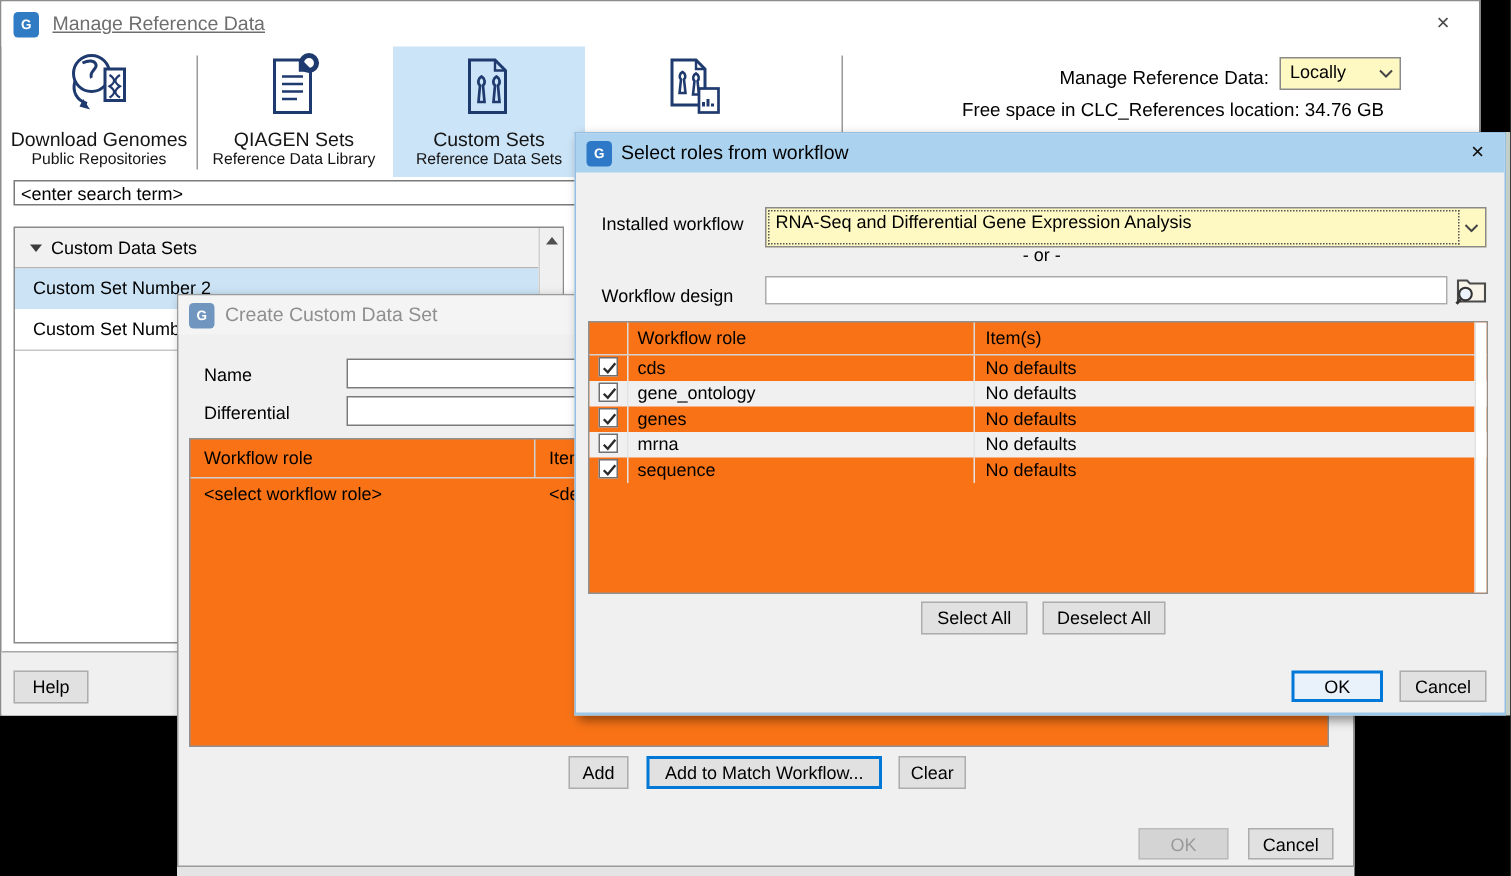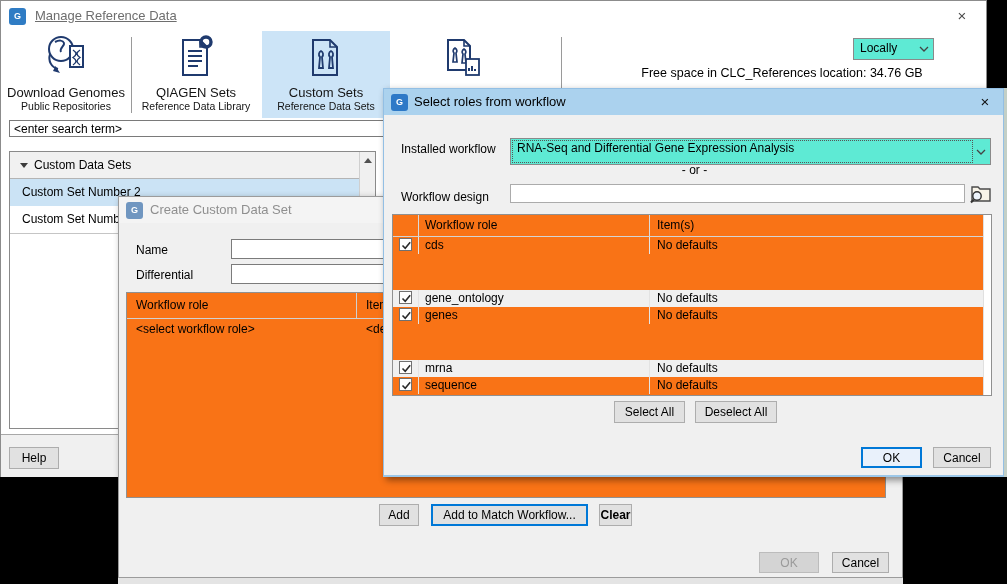--- a/index.html
+++ b/index.html
@@ -28,21 +28,21 @@
   #main-titlebar { left:0; top:0; width:100%; height:30px; background:#fff; }
   #main-title { left:34px; top:0; line-height:30px; font-size:13px; color:#6e6e6e; white-space:nowrap;text-decoration:underline; }
   .tb-sep { position:absolute; top:36px; width:1px; height:76px; background:#9a9a9a; }
   #custom-sets-highlight { left:261px; top:30px; width:128px; height:87px; background:#cce4f7; }
   .tool-item { position:absolute; top:32px; width:128px; text-align:center; cursor:default; }
   .tool-item svg { display:block; margin:0 auto; }
   .tool-label { font-size:13px; color:#141414; margin-top:2px; white-space:nowrap; }
   .tool-sublabel { font-size:10.5px; color:#141414; white-space:nowrap; }
   #manage-loc-label { left:640px; top:44px; width:205px; text-align:right; font-size:12.5px; }
   #free-space { left:580px; top:65px; width:402px; text-align:center; font-size:12.5px; }
-  .combo { position:absolute; background:#5eead4; border:1px solid #8a8a8a; font-size:12px; }
+  .combo { position:absolute; background:#fef9c3; border:1px solid #8a8a8a; font-size:12px; }
   .combo .cv { position:absolute; left:2px; top:2px; right:18px; bottom:2px;
                padding-left:4px; white-space:nowrap; overflow:hidden; }
   .combo .chev { position:absolute; right:4px; top:50%; margin-top:-3px; }
   .combo-focus .cv { outline:1px dotted #555; }
   #search-box { left:8px; top:119px; width:952px; height:17px; border:1px solid #7a7a7a;
                 font-size:12px; padding:0 4px; background:#fff; font-family:"Liberation Sans",sans-serif; }
   #list-box { left:8px; top:150px; width:367px; height:278px; background:#fff; border:1px solid #8a8a8a; }
   #list-header { position:absolute; left:0; top:0; right:16px; height:27px; background:#f1f1f1;
                  border-bottom:1px solid #b4b4b4; font-size:12px; line-height:27px; }
   #list-header .tri { position:absolute; left:10px; top:11px; width:0; height:0;
@@ -71,21 +71,21 @@
 
   #roles-dialog { left:383px; top:88px; width:621px; height:389px;
                   border:1px solid #93bfe4; border-bottom:2px solid #9cc7e8; }
   #roles-titlebar { left:0; top:0; width:100%; height:26px; background:#abd2ee; }
   #roles-title { left:30px; top:0; line-height:26px; font-size:13px; color:#000; white-space:nowrap; }
   #roles-table { left:8px; top:125px; width:600px; height:182px; }
   .r-head { display:flex; height:22px; border-bottom:1px solid #d4d4d4; font-size:12px; }
   .r-head > div { line-height:21px; white-space:nowrap; }
   .r-row { display:flex; height:17px; font-size:12px; }
   .r-row > div { line-height:17px; white-space:nowrap; overflow:hidden; }
-  .r-row.odd { background:#f0f0f0;margin-top:36px; }
+  .r-row.odd { background:#f0f0f0; }
   .c1 { width:26px; border-right:1px solid #e3e3e3; position:relative; }
   .c2 { width:231px; border-right:1px solid #e3e3e3; padding-left:6px; }
   .c3 { flex:1; padding-left:7px; }
   .r-head .c1, .r-head .c2 { border-right:1px solid #d9d9d9; }
   #roles-scroll { position:absolute; right:0; top:0; width:8px; height:100%;
                   background:#fff; border-left:1px solid #e0e0e0; }
   .r-row .cb { position:absolute; left:6px; top:1px; }
 </style>
 </head>
 <body>
@@ -152,20 +152,21 @@
           <path d="M16 15c-2 1-2.5 3.5-1 5l-1 9h4l-1-9c1.5-1.5 1-4-1-5z" stroke-width="1.7"></path>
           <path d="M25 16c2 1 2.5 3.5 1 5l1 9h-4l1-9c-1.5-1.5-1-4 1-5z" stroke-width="1.7"></path>
           <rect x="27" y="26" width="13" height="16" fill="#fff" stroke-width="1.8"></rect>
           <path d="M30 38v-3 M33 38v-5 M36 38v-2" stroke-width="2"></path>
         </g>
       </svg>
       <div class="tool-label">Imported Data</div>
       <div class="tool-sublabel"></div>
     </div>
 
+    <div class="abs" id="manage-loc-label">Manage Reference Data:</div>
     <div class="combo" style="left:852px;top:37px;width:81px;height:22px;">
       <span class="cv" style="outline:none;">Locally</span>
       <svg class="chev" width="10" height="6" viewBox="0 0 10 6">
         <path d="M1 1l4 4 4-4" stroke="#444" fill="none" stroke-width="1.3"></path>
         </svg>
     </div>
     <div class="abs" id="free-space">Free space in CLC_References location: 34.76 GB</div>
 
     <input class="abs" id="search-box" readonly="" value="&lt;enter search term&gt;" style="">
     <div class="abs" id="list-box">
@@ -200,21 +201,21 @@
         <div style="flex:1;">Item(s)</div>
       </div>
       <div class="dt-row" style="height:20px;line-height:20px;">
         <div style="width:230px;padding-left:9px;">&lt;select workflow role&gt;</div>
         <div style="flex:1;padding-left:9px;">&lt;default&gt;</div>
       </div>
     </div>
 
     <button class="btn" style="left:260px;top:307px;width:40px;height:22px;">Add</button>
     <button class="btn btn-default" style="left:312px;top:307px;width:157px;height:22px;">Add to Match Workflow...</button>
-    <button class="btn" style="left:480px;top:307px;width:33px;height:22px;font-weight:bold;">Clear</button>
+    <button class="btn" style="left:480px;top:307px;width:45px;height:22px;">Clear</button>
     <button class="btn btn-disabled" style="left:640px;top:355px;width:60px;height:21px;">OK</button>
     <button class="btn" style="left:713px;top:355px;width:57px;height:21px;">Cancel</button>
   </div>
   <div class="abs" style="left:118px;top:578px;width:785px;height:6px;background:#e4e4e4;"></div>
 
   <div class="dialog" id="roles-dialog">
     <div class="abs" id="roles-titlebar">
       <span class="g-icon" style="left:7px;top:5px;background:#2e79c7;">G</span>
       <div class="abs" id="roles-title">Select roles from workflow</div>
       <div class="titlebar-close" style="right:8px;top:5px;color:#111;">×</div>

